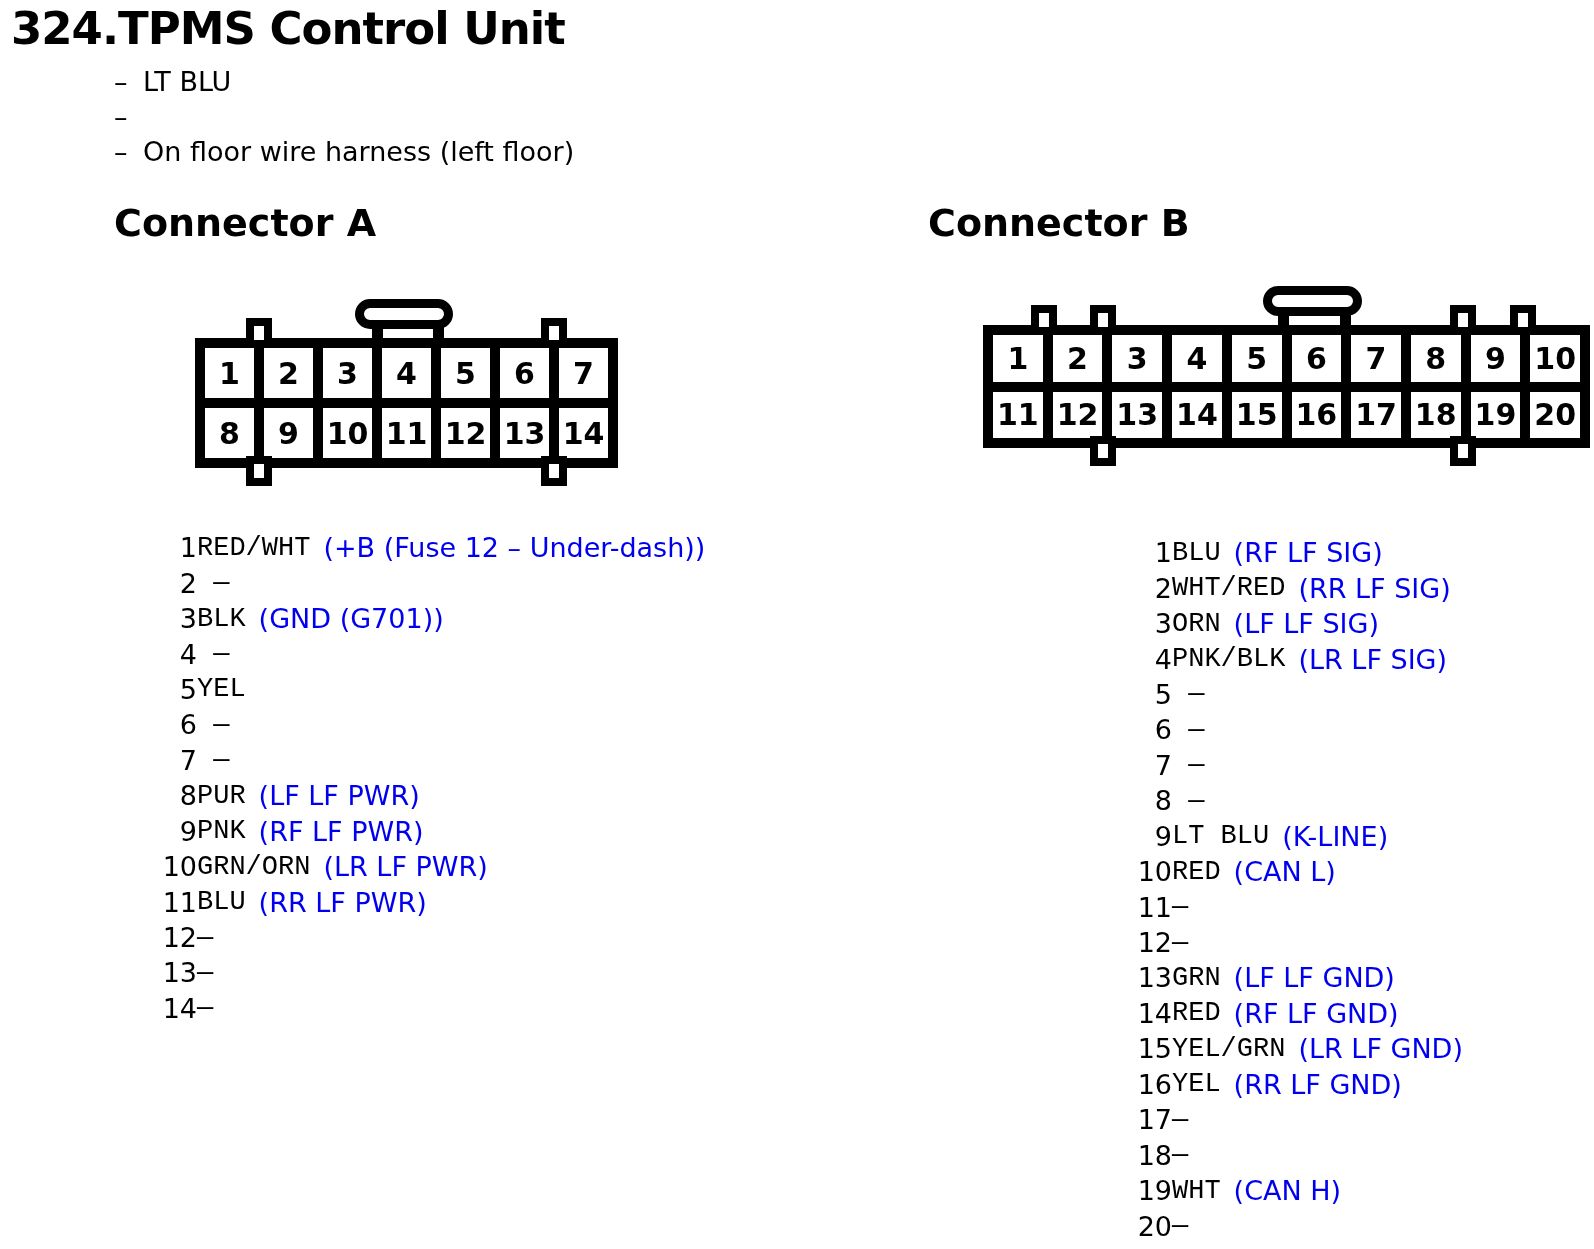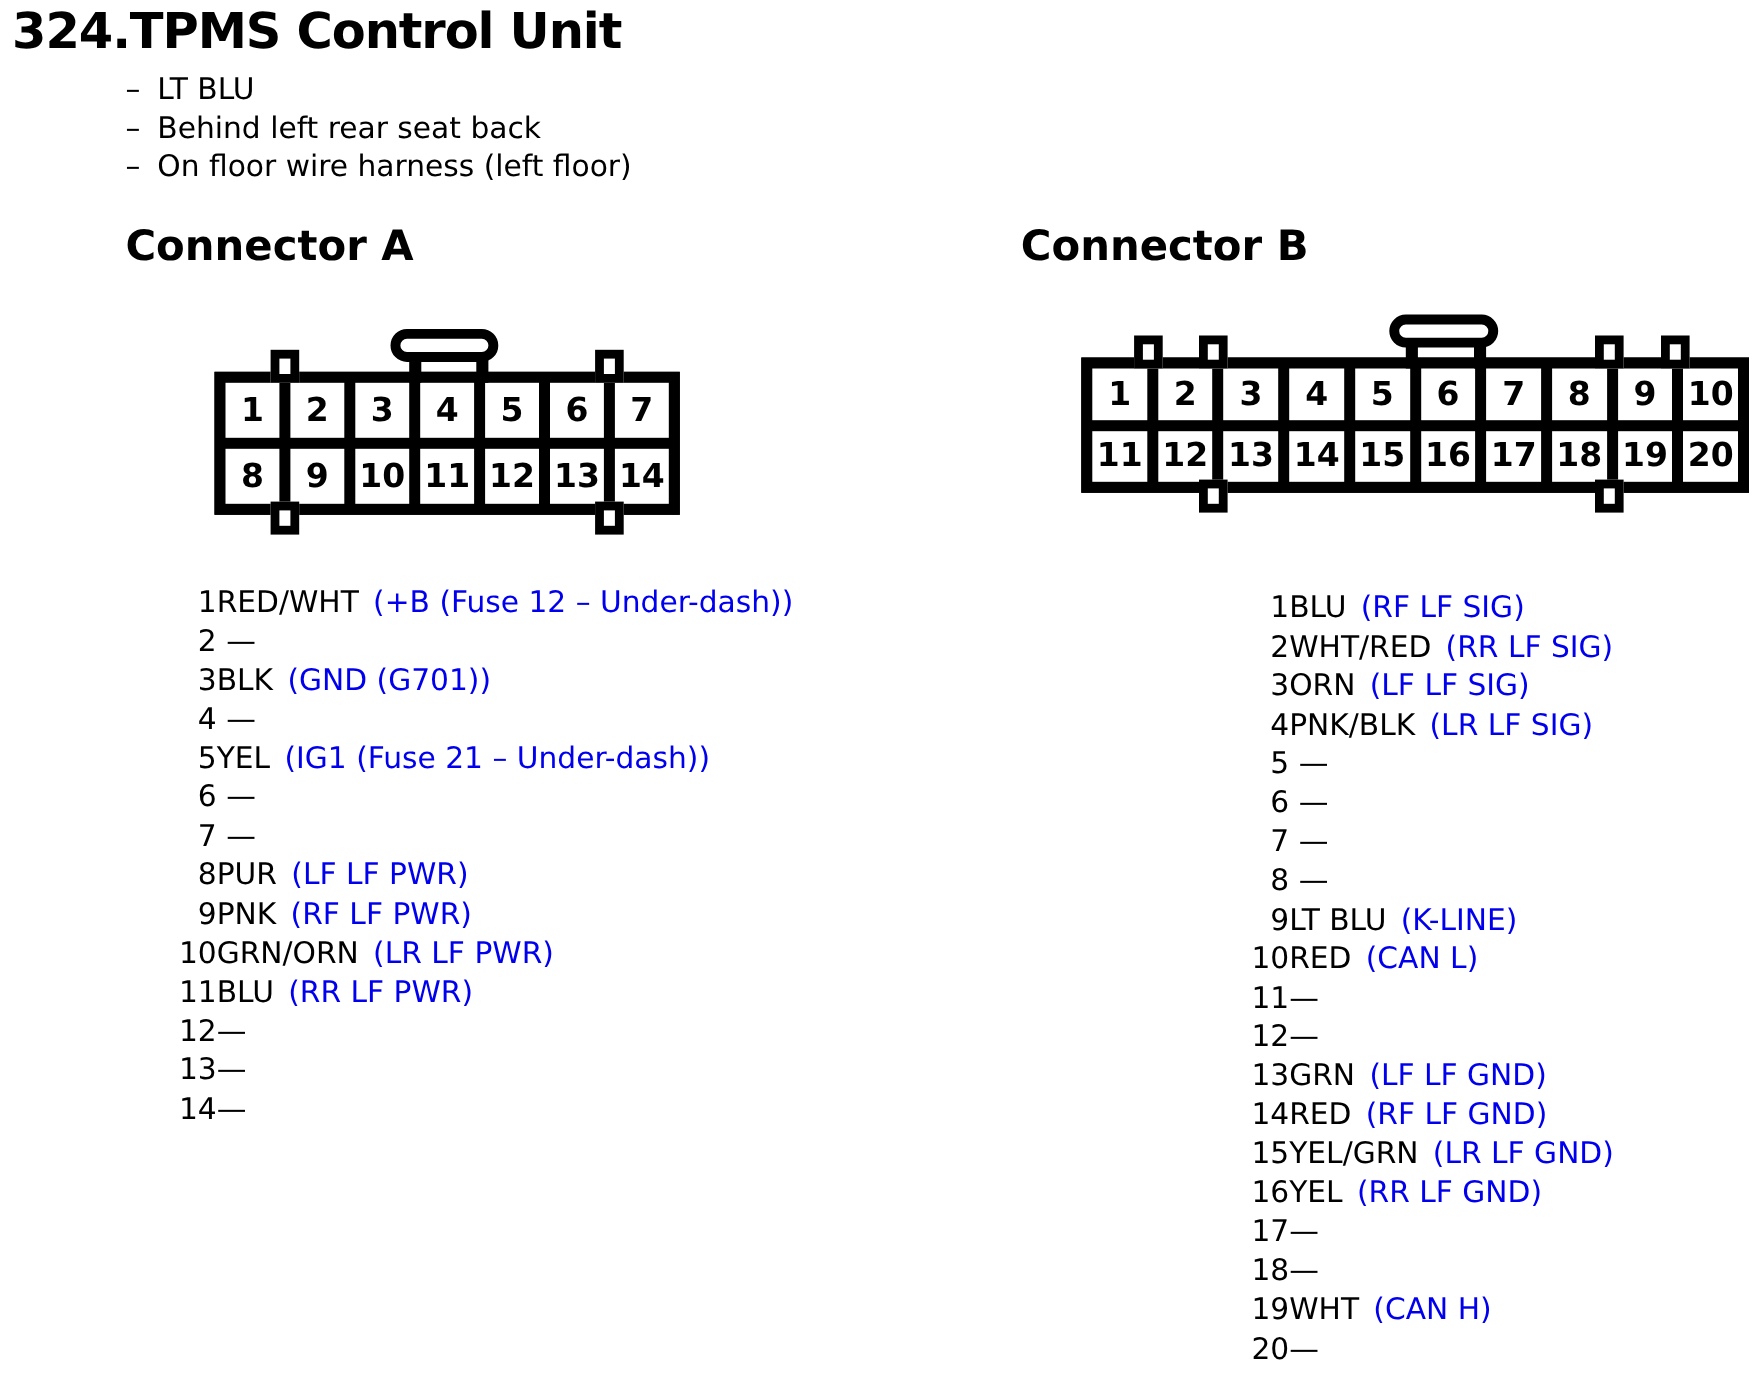--- a/index.html
+++ b/index.html
@@ -116,36 +116,36 @@
     height: 35.45px;
     align-items: center;
     white-space: pre;
   }
   .pin-num {
     display: inline-block;
     width: 40px;
     text-align: right;
     white-space: pre;
   }
-  .pin-color { white-space: pre; }
+  .pin-color { white-space: pre; font-family: Liberation Mono, monospace; }
   .pin-func {
     margin-left: 13px;
     color: var(--blue, #0000EE);
     white-space: pre;
     text-align: center;
   }
 </style>
 </head>
 <body>
 
 <h1 class="title">324.TPMS Control Unit</h1>
 
 <div class="notes" id="notes">
     <div class="note-row"><span class="note-dash">–</span><span class="note-text">LT BLU</span></div>
-    <div class="note-row"><span class="note-dash">–</span><span class="note-text">Behind left rear seat back</span></div>
+    <div class="note-row"><span class="note-dash">–</span></div>
     <div class="note-row"><span class="note-dash">–</span><span class="note-text">On floor wire harness (left floor)</span></div>
   </div>
 
 <h2 class="conn-heading" id="headingA">Connector A</h2>
 <h2 class="conn-heading" id="headingB">Connector B</h2>
 
 <div class="connector" id="connA">
   <div class="handle" style="left:150px; width:98px;"></div>
   <div class="leg" style="left:167px;"></div>
   <div class="leg" style="left:228px;"></div>
@@ -203,21 +203,21 @@
       <div class="cell">19</div>
       <div class="cell">20</div>
     </div>
 </div>
 
 <div class="pinlist" id="pinsA">
     <div class="pinrow"><span class="pin-num">1</span><span class="pin-color">RED/WHT</span><span class="pin-func">(+B (Fuse 12 – Under-dash))</span></div>
     <div class="pinrow"><span class="pin-num">2</span><span class="pin-color"> —</span></div>
     <div class="pinrow"><span class="pin-num">3</span><span class="pin-color">BLK</span><span class="pin-func">(GND (G701))</span></div>
     <div class="pinrow"><span class="pin-num">4</span><span class="pin-color"> —</span></div>
-    <div class="pinrow"><span class="pin-num">5</span><span class="pin-color">YEL</span><span class="pin-func">(IG1 (Fuse 21 – Under-dash))</span></div>
+    <div class="pinrow"><span class="pin-num">5</span><span class="pin-color">YEL</span></div>
     <div class="pinrow"><span class="pin-num">6</span><span class="pin-color"> —</span></div>
     <div class="pinrow"><span class="pin-num">7</span><span class="pin-color"> —</span></div>
     <div class="pinrow"><span class="pin-num">8</span><span class="pin-color">PUR</span><span class="pin-func">(LF LF PWR)</span></div>
     <div class="pinrow"><span class="pin-num">9</span><span class="pin-color">PNK</span><span class="pin-func">(RF LF PWR)</span></div>
     <div class="pinrow"><span class="pin-num">10</span><span class="pin-color">GRN/ORN</span><span class="pin-func">(LR LF PWR)</span></div>
     <div class="pinrow"><span class="pin-num">11</span><span class="pin-color">BLU</span><span class="pin-func">(RR LF PWR)</span></div>
     <div class="pinrow"><span class="pin-num">12</span><span class="pin-color">—</span></div>
     <div class="pinrow"><span class="pin-num">13</span><span class="pin-color">—</span></div>
     <div class="pinrow"><span class="pin-num">14</span><span class="pin-color">—</span></div>
   </div>

